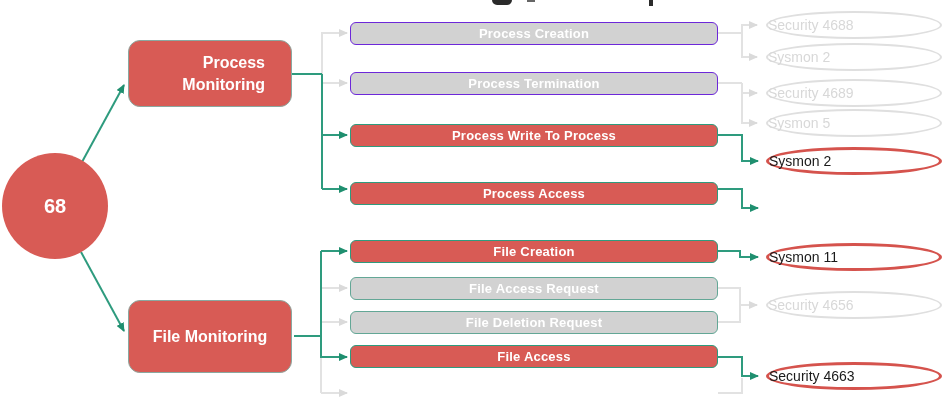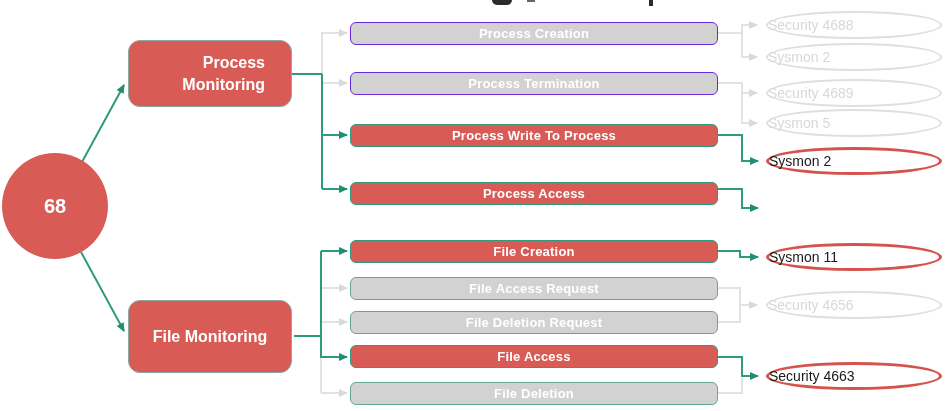--- a/index.html
+++ b/index.html
@@ -127,23 +127,20 @@
   </div>
   <div class="tech gray-teal" style="top:277px">
     <span>File Access Request</span>
   </div>
   <div class="tech gray-teal" style="top:311px">
     <span>File Deletion Request</span>
   </div>
   <div class="tech red" style="top:345px">
     <span>File Access</span>
   </div>
-  <div class="tech gray-teal" style="top:382px">
-    <span>File Deletion</span>
-  </div>
 
   <div class="ev gray" style="top:11px">
     <span>Security 4688</span>
   </div>
   <div class="ev gray" style="top:43px">
     <span>Sysmon 2</span>
   </div>
   <div class="ev gray" style="top:79px">
     <span>Security 4689</span>
   </div>

